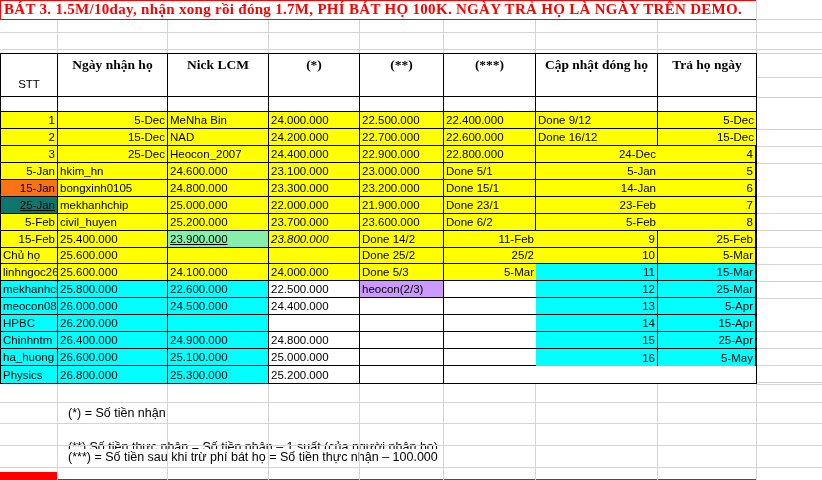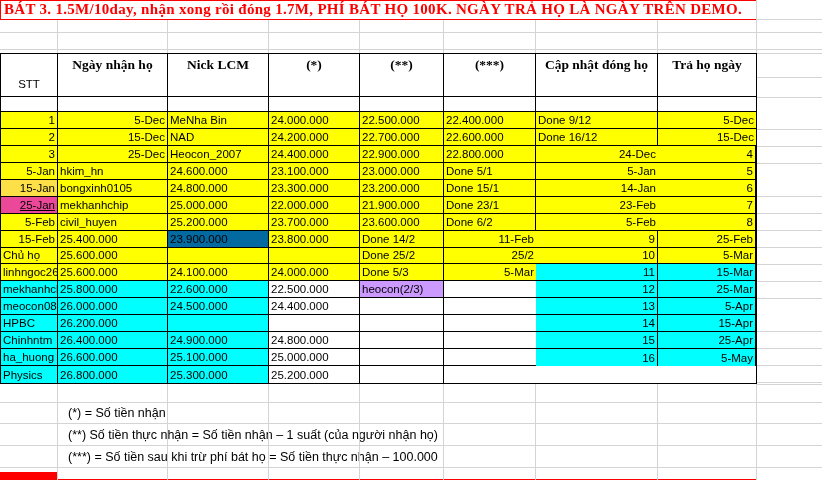--- a/index.html
+++ b/index.html
@@ -102,48 +102,48 @@
       <div class="cell a-r no-r" style="background: rgb(255, 255, 0);">24-Dec</div>
       <div class="cell a-r" style="background: rgb(255, 255, 0);">4</div>
       <div class="cell a-r" style="background: rgb(255, 255, 0);">5-Jan</div>
       <div class="cell " style="background: rgb(255, 255, 0);">hkim_hn</div>
       <div class="cell " style="background: rgb(255, 255, 0);">24.600.000</div>
       <div class="cell " style="background: rgb(255, 255, 0);">23.100.000</div>
       <div class="cell " style="background: rgb(255, 255, 0);">23.000.000</div>
       <div class="cell " style="background: rgb(255, 255, 0);">Done 5/1</div>
       <div class="cell a-r no-r" style="background: rgb(255, 255, 0);">5-Jan</div>
       <div class="cell a-r" style="background: rgb(255, 255, 0);">5</div>
-      <div class="cell a-r" style="background: #fde047; text-align: right;">15-Jan</div>
+      <div class="cell a-r" style="background: #f97316; text-align: right;">15-Jan</div>
       <div class="cell " style="background: rgb(255, 255, 0);">bongxinh0105</div>
       <div class="cell " style="background: rgb(255, 255, 0);">24.800.000</div>
       <div class="cell " style="background: rgb(255, 255, 0);">23.300.000</div>
       <div class="cell " style="background: rgb(255, 255, 0);">23.200.000</div>
       <div class="cell " style="background: rgb(255, 255, 0); text-align: center;">Done 15/1</div>
       <div class="cell a-r no-r" style="background: rgb(255, 255, 0);">14-Jan</div>
       <div class="cell a-r" style="background: rgb(255, 255, 0);">6</div>
-      <div class="cell a-r" style="background: #ec4899; text-decoration: underline;">25-Jan</div>
+      <div class="cell a-r" style="background: #0f766e; text-decoration: underline;">25-Jan</div>
       <div class="cell " style="background: rgb(255, 255, 0);">mekhanhchip</div>
       <div class="cell " style="background: rgb(255, 255, 0);">25.000.000</div>
       <div class="cell " style="background: rgb(255, 255, 0);">22.000.000</div>
       <div class="cell " style="background: rgb(255, 255, 0);">21.900.000</div>
       <div class="cell " style="background: rgb(255, 255, 0);">Done 23/1</div>
       <div class="cell a-r no-r" style="background: rgb(255, 255, 0);">23-Feb</div>
       <div class="cell a-r" style="background: rgb(255, 255, 0);">7</div>
       <div class="cell a-r" style="background: rgb(255, 255, 0);">5-Feb</div>
       <div class="cell " style="background: rgb(255, 255, 0);">civil_huyen</div>
       <div class="cell " style="background: rgb(255, 255, 0);">25.200.000</div>
       <div class="cell " style="background: rgb(255, 255, 0);">23.700.000</div>
       <div class="cell " style="background: rgb(255, 255, 0);">23.600.000</div>
       <div class="cell " style="background: rgb(255, 255, 0);">Done 6/2</div>
       <div class="cell a-r no-r" style="background: rgb(255, 255, 0);">5-Feb</div>
       <div class="cell a-r" style="background: rgb(255, 255, 0);">8</div>
       <div class="cell a-r" style="background: rgb(255, 255, 0);">15-Feb</div>
       <div class="cell " style="background: rgb(255, 255, 0);">25.400.000</div>
-      <div class="cell " style="background: #0369a1;">23.900.000</div>
-      <div class="cell " style="background: rgb(255, 255, 0);">23.800.000</div>
+      <div class="cell " style="background: #86efac; text-decoration: underline;">23.900.000</div>
+      <div class="cell " style="background: rgb(255, 255, 0); font-style: italic;">23.800.000</div>
       <div class="cell " style="background: rgb(255, 255, 0);">Done 14/2</div>
       <div class="cell a-r no-r" style="background: rgb(255, 255, 0);">11-Feb</div>
       <div class="cell a-r" style="background: rgb(255, 255, 0);">9</div>
       <div class="cell a-r" style="background: rgb(255, 255, 0);">25-Feb</div>
       <div class="cell " style="background: rgb(255, 255, 0);">Chủ họ</div>
       <div class="cell " style="background: rgb(255, 255, 0);">25.600.000</div>
       <div class="cell " style="background: rgb(255, 255, 0);"></div>
       <div class="cell " style="background: rgb(255, 255, 0);"></div>
       <div class="cell " style="background: rgb(255, 255, 0);">Done 25/2</div>
       <div class="cell a-r no-r" style="background: rgb(255, 255, 0);">25/2</div>
@@ -201,21 +201,21 @@
       <div class="cell  no-b" style="background: rgb(0, 255, 255);">26.800.000</div>
       <div class="cell  no-b" style="background: rgb(0, 255, 255);">25.300.000</div>
       <div class="cell  no-b" style="background: rgb(255, 255, 255);">25.200.000</div>
       <div class="cell  no-b" style="background: rgb(255, 255, 255);"></div>
       <div class="cell a-r no-r no-b" style="background: rgb(255, 255, 255);"></div>
     </div>
 
   <div class="right-strip"></div>
 
   <div class="note" style="top:405px">(*) = Số tiền nhận</div>
-  <div class="note" style="top:427px">(**) Số tiền thực nhận = Số tiền nhận – 1 suất (của người nhận họ)</div>
+  <div class="note" style="top:439px">(**) Số tiền thực nhận = Số tiền nhận – 1 suất (của người nhận họ)</div>
   <div class="note" style="top:449px">(***) = Số tiền sau khi trừ phí bát họ = Số tiền thực nhận – 100.000</div>
 
   <div class="red-block"></div>
   <div class="red-line"></div>
 
   <div id="gridlines">
       <div class="gl" style="left: 0px; top: 32px; width: 822px; height: 1px;"></div>
       <div class="gl" style="left: 0px; top: 49px; width: 822px; height: 1px;"></div>
       <div class="gl" style="left: 57px; top: 20px; width: 1px; height: 33px;"></div>
       <div class="gl" style="left: 167px; top: 20px; width: 1px; height: 33px;"></div>

